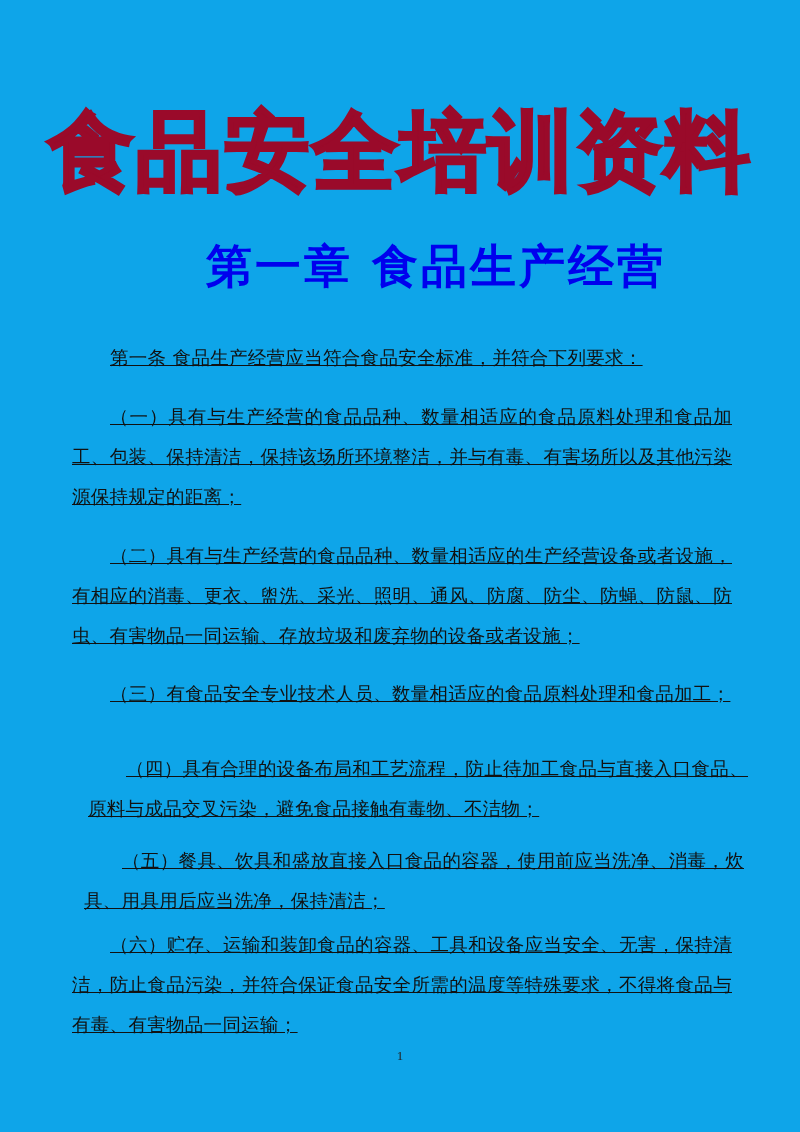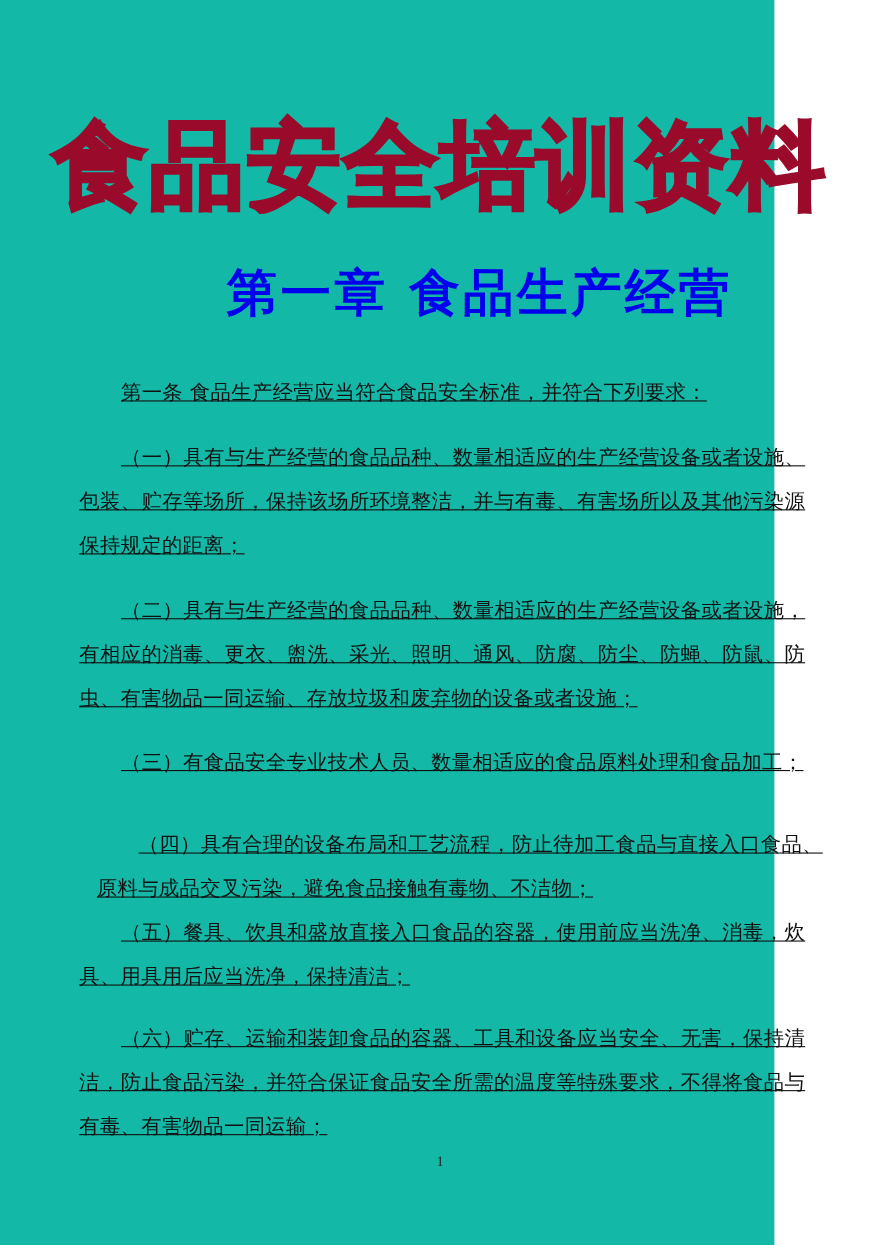--- a/index.html
+++ b/index.html
@@ -11,23 +11,23 @@
       width: 800px;
       height: 1132px;
       position: relative;
       overflow: hidden;
       font-family: "DejaVu Sans", "Liberation Sans", sans-serif;
       color: #111111;
     }
     .page {
       position: absolute;
       left: 0; top: 0;
-      width: 704px;
+      width: 800px;
       height: 1132px;
-      background: #14b8a6;
+      background: #0ea5e9;
     }
     .main-title {
       position: absolute;
       left: 0;
       width: 800px;
       top: 96px;
       text-align: center;
       font-size: 86px;
       line-height: 110px;
       font-weight: 900;
@@ -82,27 +82,27 @@
 
 <div class="page">
 
   <div class="main-title" id="main-title" style="color: rgb(154, 10, 42);">食品安全培训资料</div>
 
   <div class="chapter-title" id="chapter-title" style="color: rgb(0, 0, 238);">第一章  食品生产经营</div>
 
   <div class="body-text">
     <p class="para" style="top:338px; margin:0;">第一条  食品生产经营应当符合食品安全标准，并符合下列要求：</p>
 
-    <p class="para" style="top:397px; margin:0;">（一）具有与生产经营的食品品种、数量相适应的生产经营设备或者设施、包装、贮存等场所，保持该场所环境整洁，并与有毒、有害场所以及其他污染源保持规定的距离；</p>
+    <p class="para" style="top:397px; margin:0;">（一）具有与生产经营的食品品种、数量相适应的食品原料处理和食品加工、包装、保持清洁，保持该场所环境整洁，并与有毒、有害场所以及其他污染源保持规定的距离；</p>
 
     <p class="para" style="top:536px; margin:0;">（二）具有与生产经营的食品品种、数量相适应的生产经营设备或者设施，有相应的消毒、更衣、盥洗、采光、照明、通风、防腐、防尘、防蝇、防鼠、防虫、有害物品一同运输、存放垃圾和废弃物的设备或者设施；</p>
 
     <p class="para" style="top:674px; margin:0;">（三）有食品安全专业技术人员、数量相适应的食品原料处理和食品加工；</p>
 
     <p class="para" style="top:733px; margin:16px;">（四）具有合理的设备布局和工艺流程，防止待加工食品与直接入口食品、原料与成品交叉污染，避免食品接触有毒物、不洁物；</p>
 
-    <p class="para" style="top:829px; margin:0;">（五）餐具、饮具和盛放直接入口食品的容器，使用前应当洗净、消毒，炊具、用具用后应当洗净，保持清洁；</p>
+    <p class="para" style="top:829px; margin:12px;">（五）餐具、饮具和盛放直接入口食品的容器，使用前应当洗净、消毒，炊具、用具用后应当洗净，保持清洁；</p>
 
     <p class="para" style="top:925px; margin:0;">（六）贮存、运输和装卸食品的容器、工具和设备应当安全、无害，保持清洁，防止食品污染，并符合保证食品安全所需的温度等特殊要求，不得将食品与有毒、有害物品一同运输；</p>
   </div>
 
   <div class="page-number">1</div>
 </div>
 
 </body></html>

